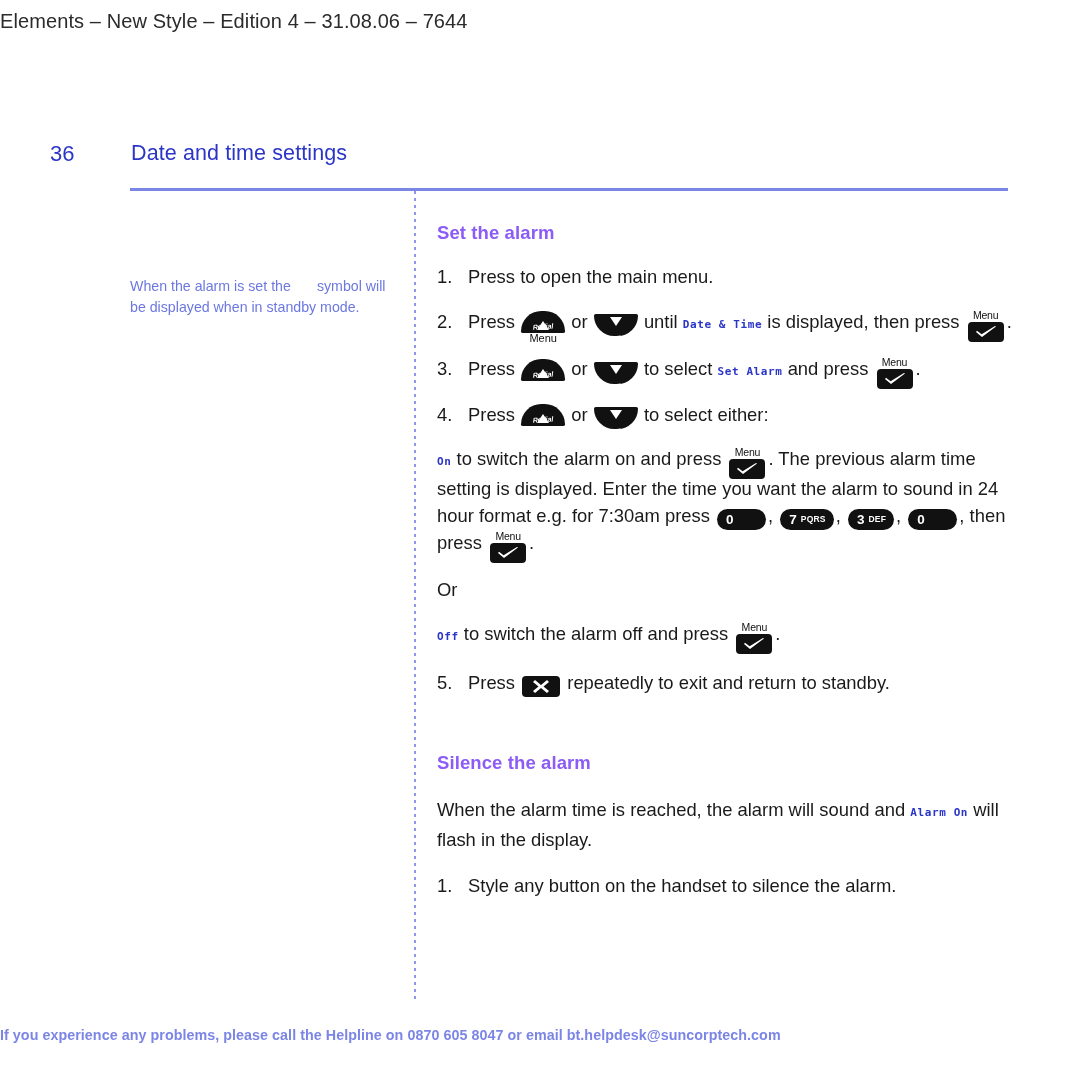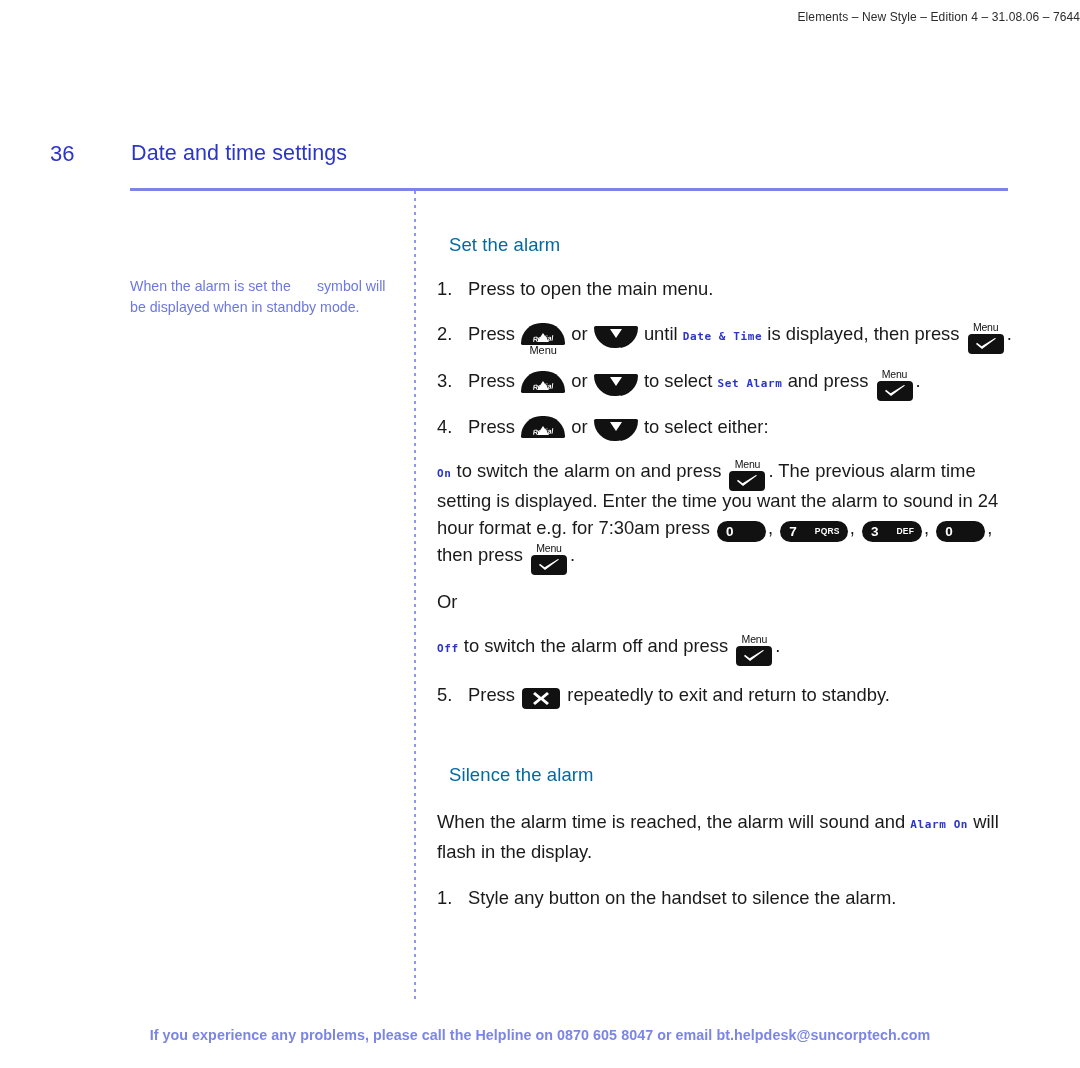--- a/index.html
+++ b/index.html
@@ -11,22 +11,22 @@
     position: relative;
     font-family: "Liberation Sans", sans-serif;
     color: #1a1a1a;
     overflow: hidden;
   }
 
   
   .running-head {
     position: absolute;
     top: 10px; left: 0; right: 0;
-    text-align: right;
-    font-size: 12px;
+    text-align: left;
+    font-size: 20px;
     color: #2b2b2b;
     letter-spacing: .1px;
   }
 
   
   .title-row {
     position: absolute;
     top: 141px; left: 0; right: 0;
     height: 34px;
   }
@@ -77,24 +77,24 @@
     vertical-align: middle;
   }
 
   
   .main {
     position: absolute;
     left: 437px; top: 222px;
     width: 575px;
   }
   h2.section {
-    margin: 12px;
+    margin: 0;
     font-size: 18.5px;
-    color: #0369a1;
-    font-weight: normal;
+    color: #8b5cf6;
+    font-weight: bold;
     letter-spacing: .1px;
   }
   .body-p {
     font-size: 18.4px;
     line-height: 27px;
     color: #1a1a1a;
   }
   .indent {
     margin-left: 31px;
   }
@@ -249,30 +249,30 @@
     font-size: 13.5px;
     font-weight: bold;
     line-height: 21px;
     vertical-align: top;
   }
   .key-num .letters {
     font-size: 8.5px;
     font-weight: bold;
     line-height: 21px;
     vertical-align: top;
-    margin-left: 18px;
+    margin-left: 4px;
     letter-spacing: .2px;
   }
   .key-num.wide { width: 40px; text-align: left; padding-right: 0; }
 
   
   .footer {
     position: absolute;
     left: 0; right: 0; top: 1027px;
-    text-align: center;
+    text-align: left;
     font-size: 14.3px;
     color: #7b85e6;
     font-weight: bold;
     letter-spacing: .05px;
   }
 </style>
 </head>
 <body>
 
 <div class="running-head">Elements – New Style – Edition 4 – 31.08.06 – 7644</div>

